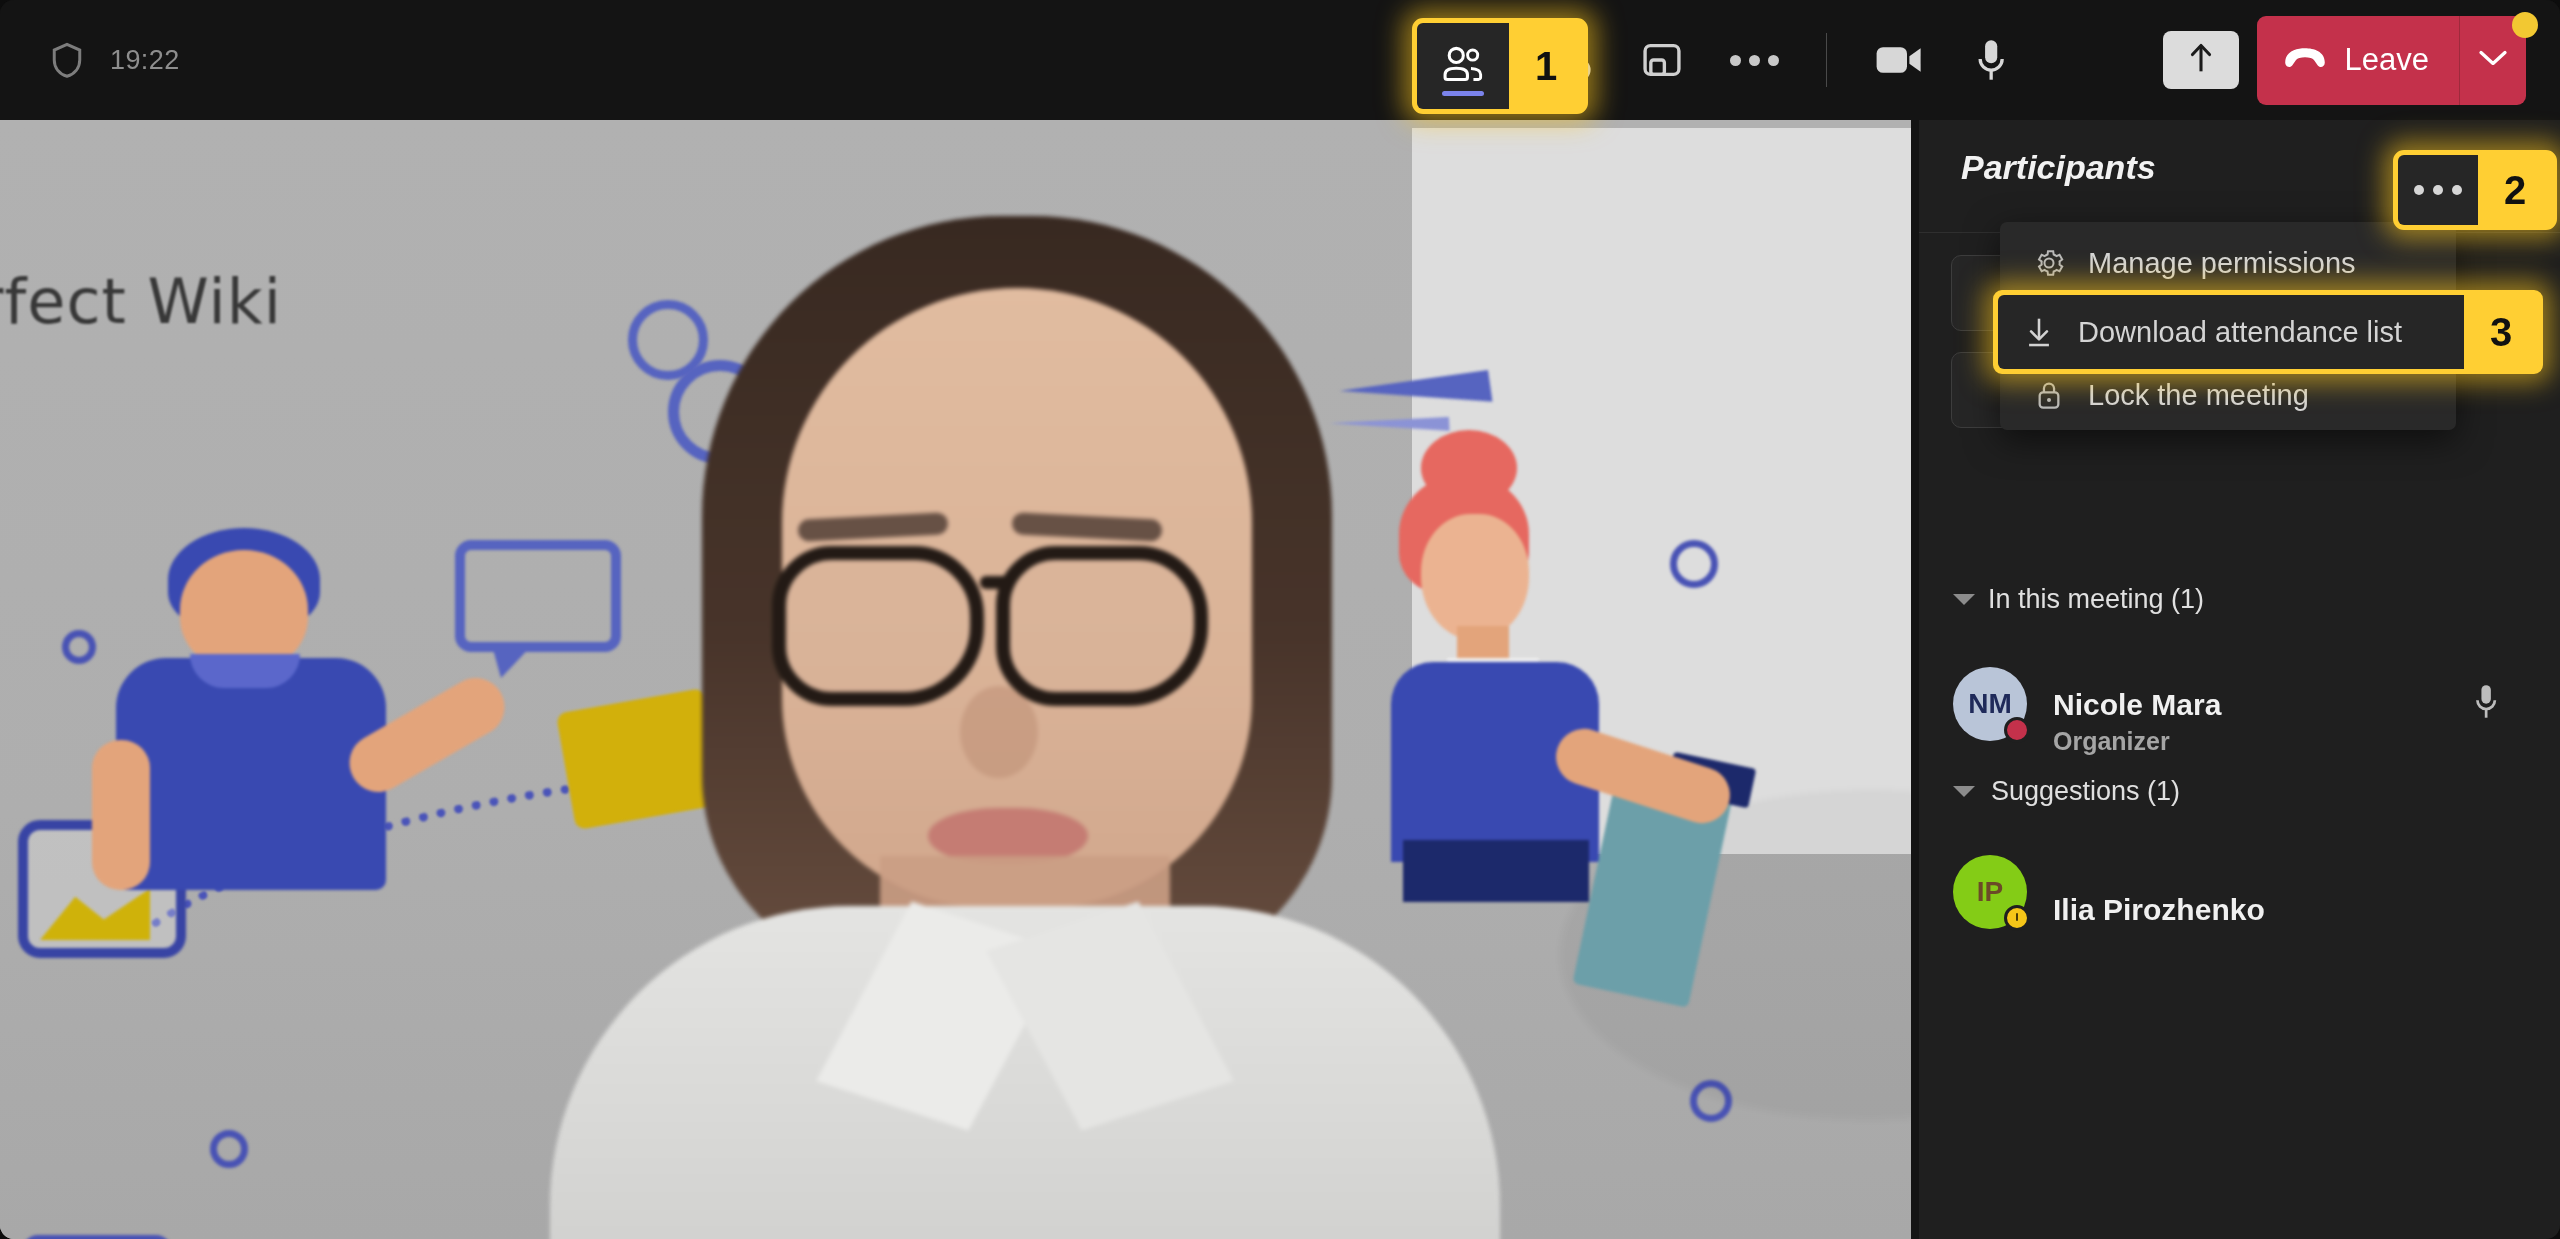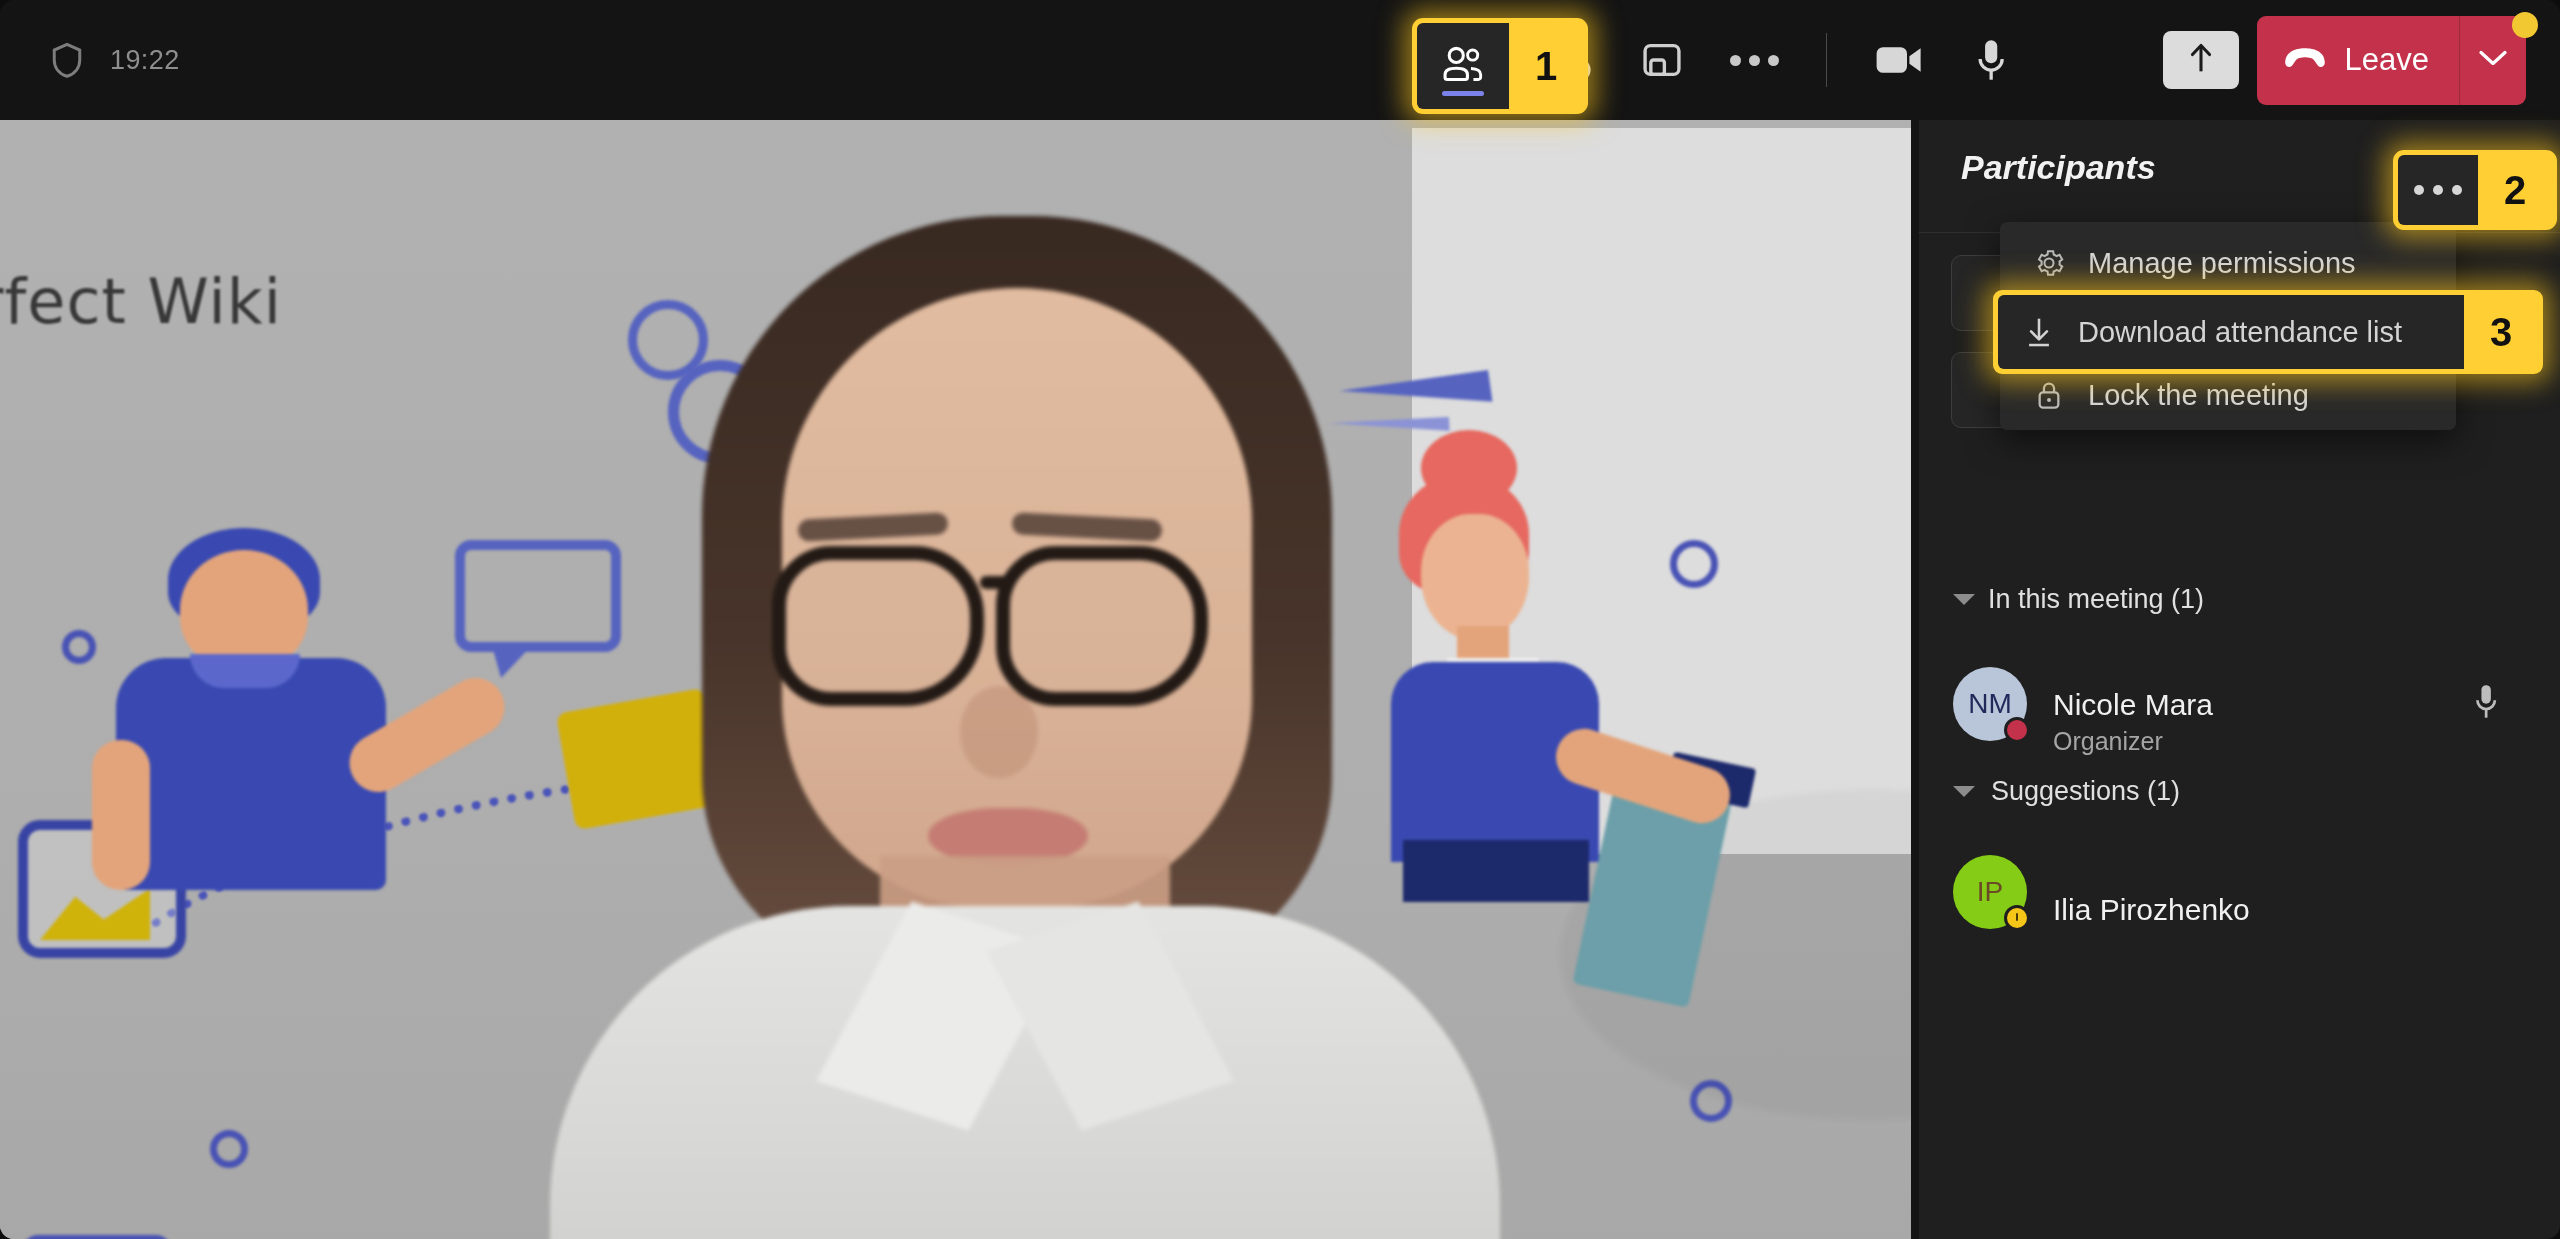--- a/index.html
+++ b/index.html
@@ -375,21 +375,21 @@
   .sect-caret {
     width: 0; height: 0; border-left: 11px solid transparent;
     border-right: 11px solid transparent; border-top: 11px solid #8c8c8c;
   }
   .sect-label { color: #e0e0e0; font-size: 27px; }
   #sect1 { top: 464px; gap: 13px; }
   #sect2 { top: 656px; }
 
   .prow {
     position: absolute; left: 34px; width: 570px; height: 92px;
-    display: flex; align-items: center; cursor: pointer;
+    display: flex; align-items: center; cursor: pointer; font-weight: bold;
   }
   #prow1 { top: 538px; }
   #prow2 { top: 726px; }
   .avatar {
     position: relative; width: 74px; height: 74px; border-radius: 50%;
     display: flex; align-items: center; justify-content: center;
     font-size: 28px; flex: 0 0 auto;
   }
   .av-nm { background: #b9c5d8; color: #1f2a5a; }
   .av-ip { background: #84cc16; color: #6b4a28; }

